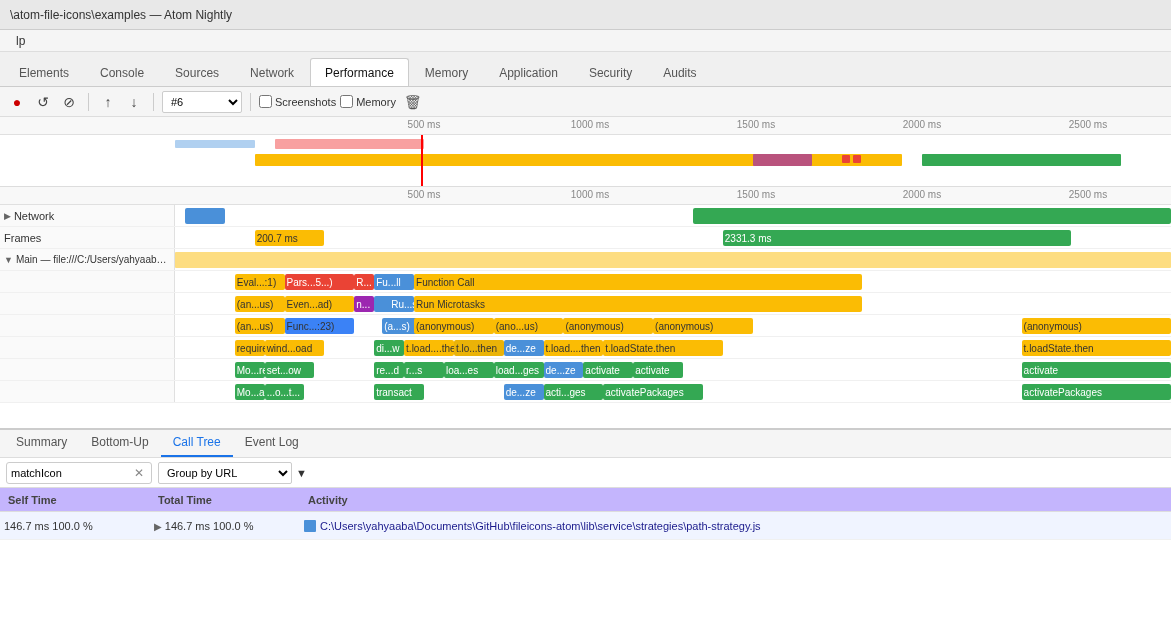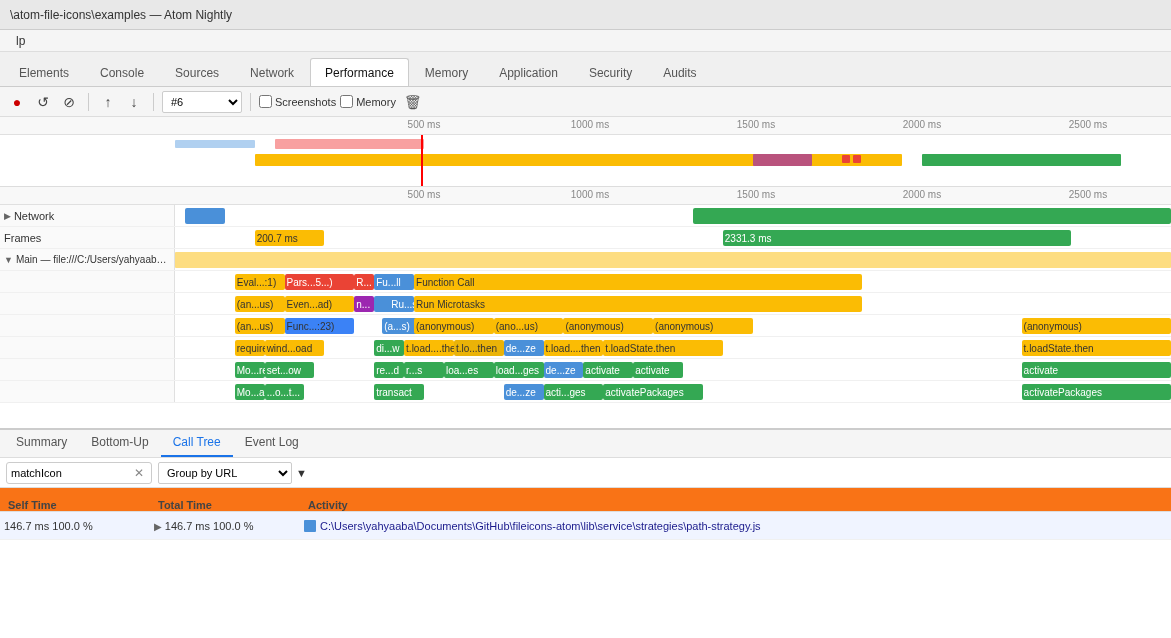--- a/index.html
+++ b/index.html
@@ -311,24 +311,24 @@
     }
 
     
     .call-tree-table {
       flex: 1;
       overflow-y: auto;
       overflow-x: hidden;
     }
     .ct-header {
       display: flex;
-      background: #f97316;
+      background: #c4b5fd;
       border-bottom: 1px solid #ddd;
       height: 24px;
-      align-items: flex-end;
+      align-items: center;
       font-size: 11px;
       font-weight: 600;
       color: #444;
       padding: 0 4px;
     }
     .ct-col-self { width: 150px; flex-shrink: 0; padding: 0 4px; }
     .ct-col-total { width: 150px; flex-shrink: 0; padding: 0 4px; }
     .ct-col-activity { flex: 1; padding: 0 4px; }
     .ct-row {
       display: flex;

